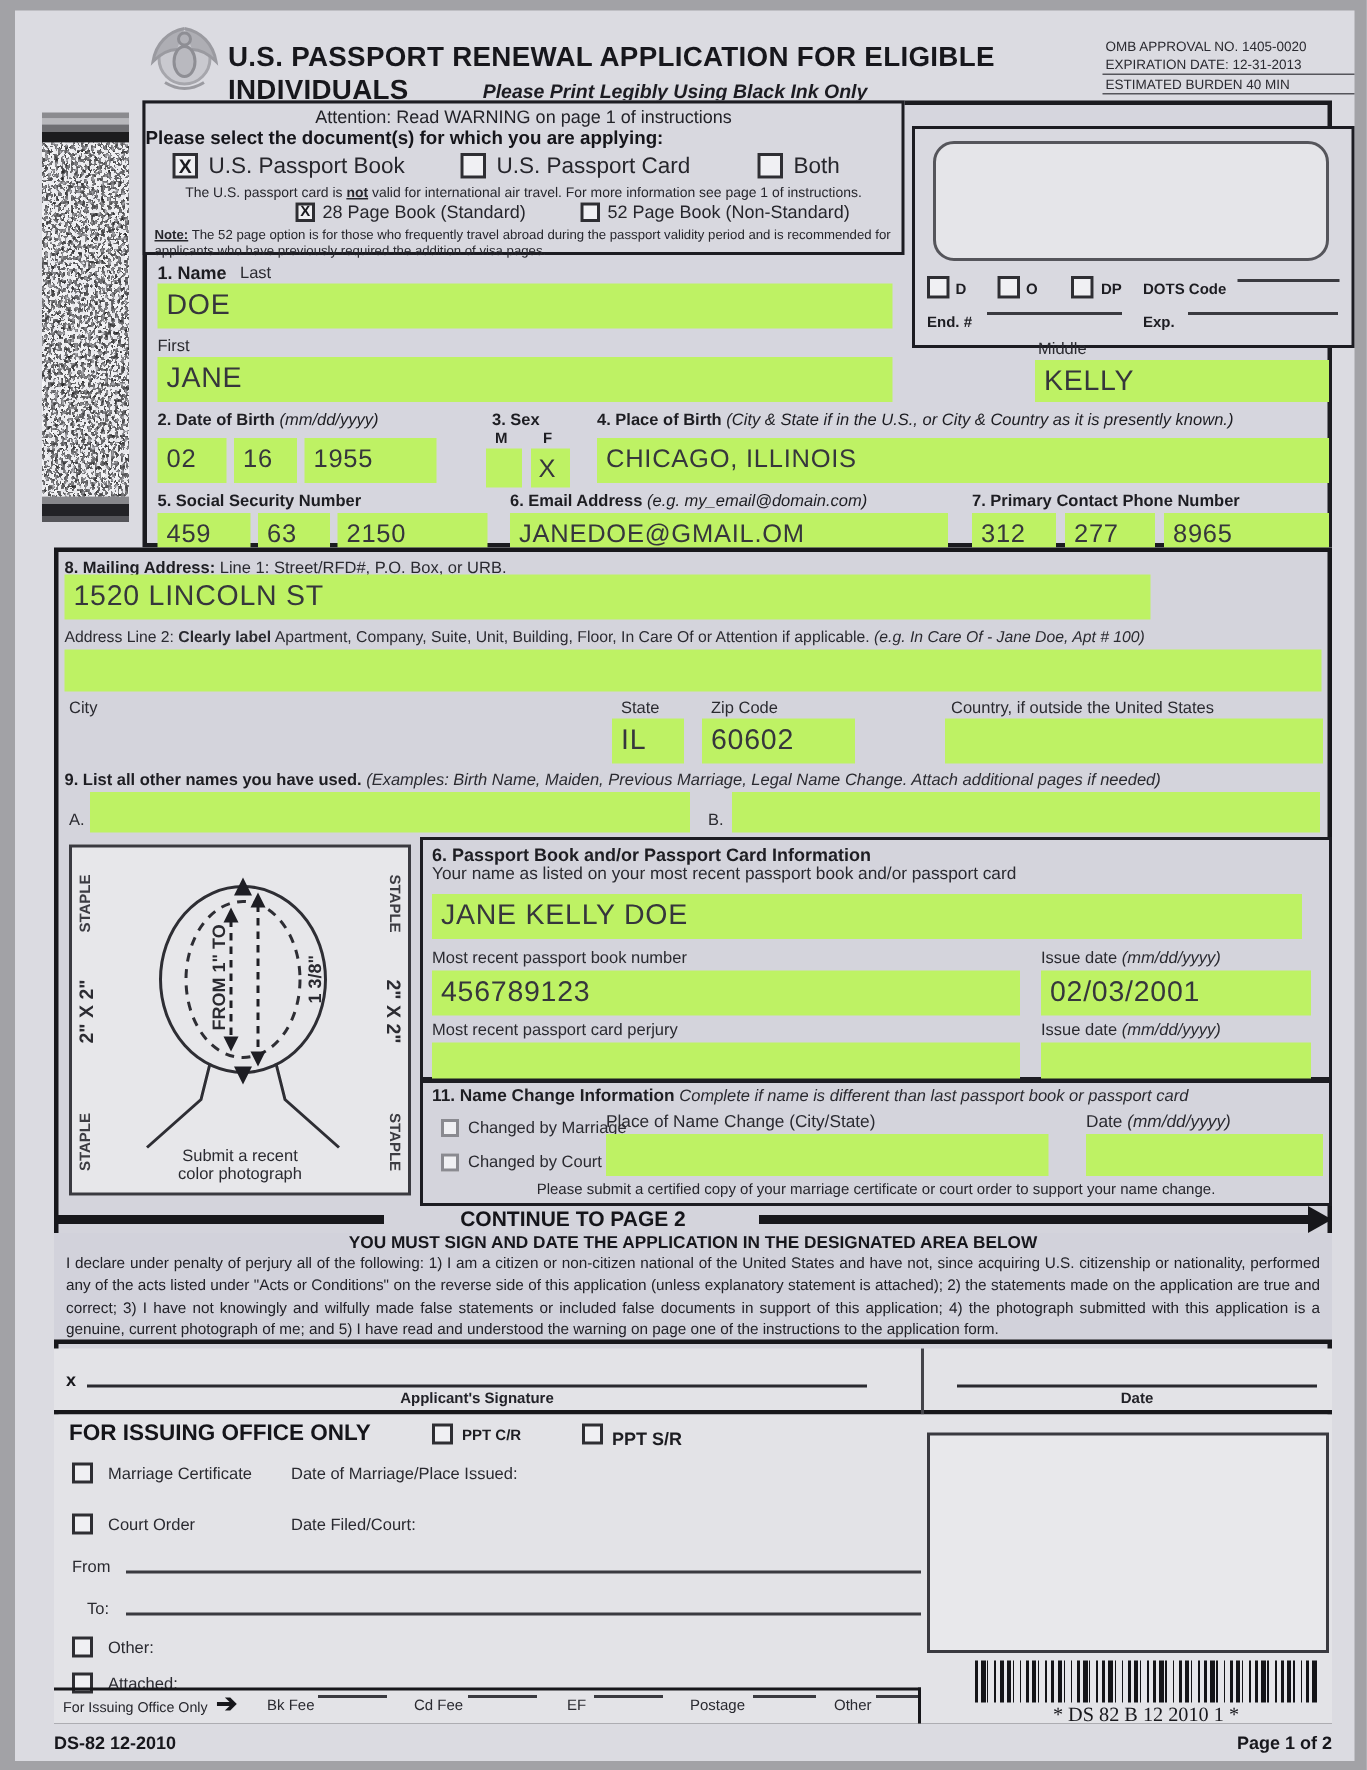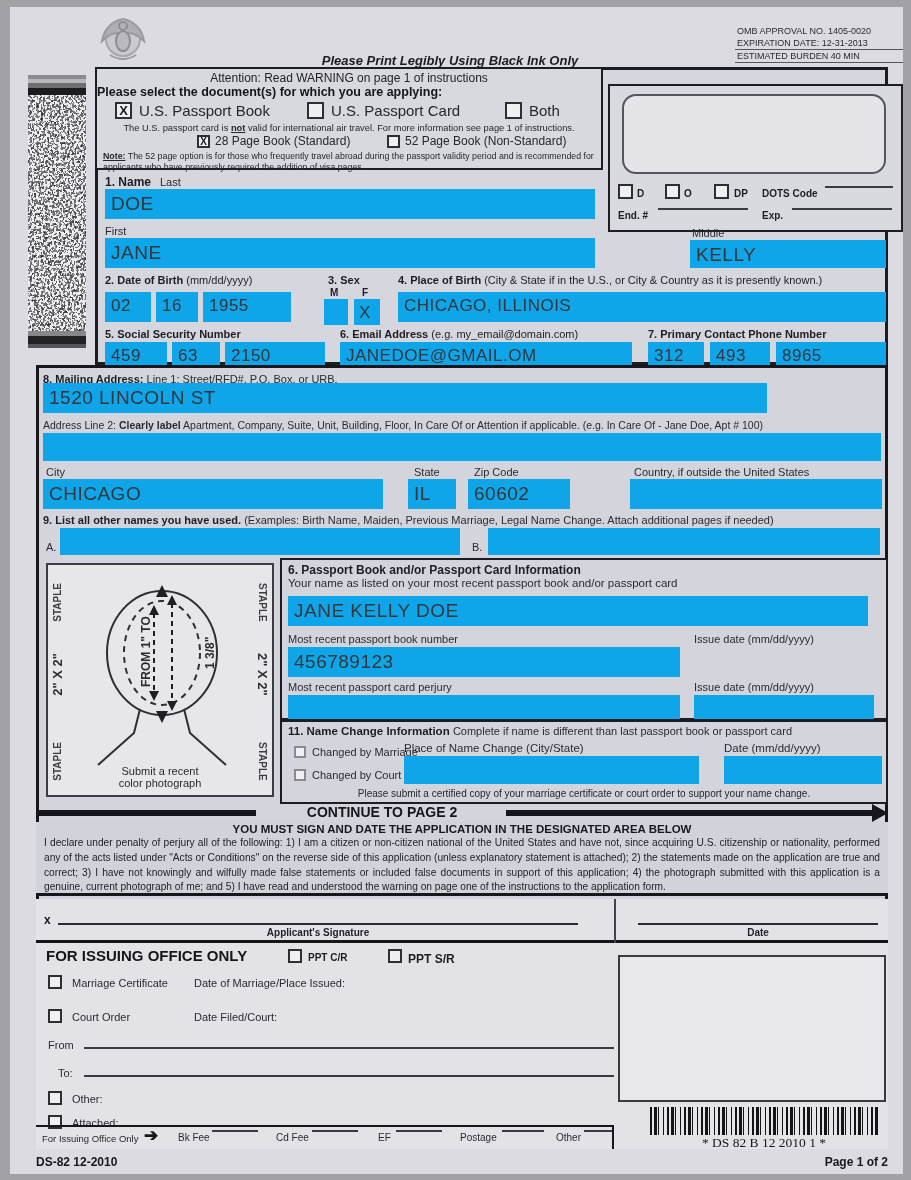--- a/index.html
+++ b/index.html
@@ -2,22 +2,22 @@
 <html><head>
 <meta charset="utf-8">
 <style>
   * { margin:0; padding:0; box-sizing:border-box; }
   body { background:#97979b; font-family:"Liberation Sans", sans-serif; }
   #page { position:relative; width:911px; height:1180px; background:#a2a2a6; overflow:hidden; }
   #sheet { position:absolute; left:10px; top:7px; width:893px; height:1167px; background:#dbdbe1; }
   .abs { position:absolute; }
   .lbl { font-size:11px; font-weight:bold; color:#1d1d22; }
   .lbl-n { font-size:11px; color:#2a2a30; }
-  .it { font-weight:normal; }
-  .fld { background:#0ea5e9; }
+  .it { font-style:italic; font-weight:normal; }
+  .fld { background:#bef264; }
   .val { font-size:17px; color:#36363c; padding:4px 6px 0 6px; letter-spacing:0.5px; }
   .cb { display:inline-flex; align-items:center; justify-content:center;
         border:2px solid #2e2e33; background:#f0f0f3; color:#1a1a1f; font-weight:bold; }
   .uline { border-bottom:2px solid #3a3a40; display:inline-block; }
   .bar { background:#17171b; height:6px; }
   .vtext { writing-mode:vertical-rl; }
   .smallcap { font-size:9px; color:#2a2a30; }
   .box { border:2px solid #1c1c22; }
 </style>
 </head>
@@ -31,20 +31,21 @@
       <g fill="none" stroke="#9a9aa0" stroke-width="2">
         <circle cx="25" cy="26" r="17" fill="#c9c9cf" stroke="#a6a6ac"></circle>
         <path d="M25 6 C14 8 6 16 4 28 C10 22 16 20 20 20" fill="#aeaeb4" stroke="#9a9aa0"></path>
         <path d="M25 6 C36 8 44 16 46 28 C40 22 34 20 30 20" fill="#aeaeb4" stroke="#9a9aa0"></path>
         <ellipse cx="25" cy="28" rx="7" ry="10" fill="#b9b9bf" stroke="#8e8e94"></ellipse>
         <circle cx="25" cy="13" r="4" fill="#b2b2b8" stroke="#8e8e94"></circle>
         <path d="M12 42 Q25 50 38 42" stroke="#9a9aa0"></path>
       </g>
     </svg>
   </div>
+  <div class="abs" style="left:142px; top:20px; width:590px; font-size:18.5px; font-weight:bold; color:#17171c; letter-spacing:0.2px;">U.S. PASSPORT RENEWAL APPLICATION FOR ELIGIBLE INDIVIDUALS</div>
   <div class="abs" style="left:230px; top:46px; width:420px; text-align:center; font-size:13px; font-weight:bold; font-style:italic; color:#1c1c22;">Please Print Legibly Using Black Ink Only</div>
   <div class="abs" style="left:725px; top:18px; width:168px;">
     <div class="smallcap" style="padding:1px 2px;">OMB APPROVAL NO. 1405-0020</div>
     <div class="smallcap" style="padding:1px 2px; border-bottom:1px solid #55555b;">EXPIRATION DATE: 12-31-2013</div>
     <div class="smallcap" style="padding:1px 2px; border-bottom:1px solid #55555b;">ESTIMATED BURDEN 40 MIN</div>
   </div>
 
   <div class="abs" style="left:18px; top:68px; width:58px; height:280px;">
     <div style="height:4px; background:#8b8b8f;"></div>
     <div style="height:4px; background:#b8b8bc;"></div>
@@ -127,31 +128,30 @@
   <div class="abs fld val" style="left:388px; top:285px; width:488px; height:30px;">CHICAGO, ILLINOIS</div>
 
   <span class="abs lbl" style="left:95px; top:321px;">5. Social Security Number</span>
   <div class="abs fld val" style="left:95px; top:335px; width:62px; height:28px;">459</div>
   <div class="abs fld val" style="left:162px; top:335px; width:48px; height:28px;">63</div>
   <div class="abs fld val" style="left:215px; top:335px; width:100px; height:28px;">2150</div>
   <span class="abs lbl" style="left:330px; top:321px;"><span>6. Email Address</span> <span class="it">(e.g. my_email@domain.com)</span></span>
   <div class="abs fld val" style="left:330px; top:335px; width:292px; height:28px;">JANEDOE@GMAIL.OM</div>
   <span class="abs lbl" style="left:638px; top:321px;">7. Primary Contact Phone Number</span>
   <div class="abs fld val" style="left:638px; top:335px; width:56px; height:28px;">312</div>
-  <div class="abs fld val" style="left:700px; top:335px; width:60px; height:28px;">493</div>
+  <div class="abs fld val" style="left:700px; top:335px; width:60px; height:28px;">277</div>
   <div class="abs fld val" style="left:766px; top:335px; width:110px; height:28px;">8965</div>
 
   <div class="abs" style="left:26px; top:358px; width:852px; height:784px; border:3px solid #17171b; background:#d4d4dc;"></div>
 
   <span class="abs" style="left:33px; top:362px;"><span class="lbl">8. Mailing Address:</span><span class="lbl-n"> Line 1: Street/RFD#, P.O. Box, or URB.</span></span>
   <div class="abs fld val" style="left:33px; top:376px; width:724px; height:30px; font-size:19px;">1520 LINCOLN ST</div>
   <span class="abs lbl-n" style="left:33px; top:412px; width:840px; font-size:10.5px;"><span>Address Line 2: </span><span style="font-weight:bold;">Clearly label</span><span> Apartment, Company, Suite, Unit, Building, Floor, In Care Of or Attention if applicable. </span><span class="it">(e.g. In Care Of - Jane Doe, Apt # 100)</span></span>
   <div class="abs fld val" style="left:33px; top:426px; width:838px; height:28px;"></div>
   <span class="abs lbl-n" style="left:36px; top:459px;">City</span>
-  <div class="abs fld val" style="left:33px; top:472px; width:340px; height:30px; font-size:19px;">CHICAGO</div>
   <span class="abs lbl-n" style="left:404px; top:459px;">State</span>
   <div class="abs fld val" style="left:398px; top:472px; width:48px; height:30px; font-size:19px;">IL</div>
   <span class="abs lbl-n" style="left:464px; top:459px;">Zip Code</span>
   <div class="abs fld val" style="left:458px; top:472px; width:102px; height:30px; font-size:19px;">60602</div>
   <span class="abs lbl-n" style="left:624px; top:459px;">Country, if outside the United States</span>
   <div class="abs fld val" style="left:620px; top:472px; width:252px; height:30px;"></div>
 
   <span class="abs" style="left:33px; top:507px; width:840px; font-size:11px;"><span class="lbl">9. List all other names you have used. </span><span class="lbl-n it">(Examples: Birth Name, Maiden, Previous Marriage, Legal Name Change.  Attach additional pages if needed)</span></span>
   <span class="abs lbl-n" style="left:36px; top:534px;">A.</span>
   <div class="abs fld val" style="left:50px; top:521px; width:400px; height:27px;"></div>
@@ -187,20 +187,21 @@
     </div>
   </div>
 
   <div class="abs" style="left:270px; top:551px; width:608px; height:162px; border:2px solid #1c1c22; background:#d4d4dc;">
     <div class="lbl" style="font-size:12px; padding:3px 6px 0 6px;">6. Passport Book and/or Passport Card Information</div>
     <div class="lbl-n" style="font-size:11.5px; padding:0 6px;">Your name as listed on your most recent passport book and/or passport card</div>
     <div class="abs fld val" style="left:6px; top:36px; width:580px; height:30px; font-size:19px;">JANE KELLY DOE</div>
     <span class="abs lbl-n" style="left:6px; top:73px;">Most recent passport book number</span>
     <span class="abs lbl-n" style="left:412px; top:73px;"><span>Issue date </span><span class="it">(mm/dd/yyyy)</span></span>
     <div class="abs fld val" style="left:6px; top:87px; width:392px; height:30px; font-size:19px;">456789123</div>
+    <div class="abs fld val" style="left:412px; top:87px; width:180px; height:30px; font-size:19px;">02/03/2001</div>
     <span class="abs lbl-n" style="left:6px; top:121px;">Most recent passport card perjury</span>
     <span class="abs lbl-n" style="left:412px; top:121px;"><span>Issue date </span><span class="it">(mm/dd/yyyy)</span></span>
     <div class="abs fld val" style="left:6px; top:135px; width:392px; height:24px;"></div>
     <div class="abs fld val" style="left:412px; top:135px; width:180px; height:24px;"></div>
   </div>
 
   <div class="abs" style="left:270px; top:713px; width:608px; height:84px; border:2px solid #1c1c22; background:#d4d4dc;">
     <div style="padding:3px 6px 0 6px; font-size:11.5px;"><span class="lbl" style="font-size:11.5px;">11. Name Change Information </span><span class="lbl-n it">Complete if name is different than last passport book or passport card</span></div>
     <span class="cb abs" style="left:12px; top:24px; width:12px; height:12px; border-color:#8a8a90;"></span>
     <span class="abs lbl-n" style="left:30px; top:24px;">Changed by Marriage</span>

